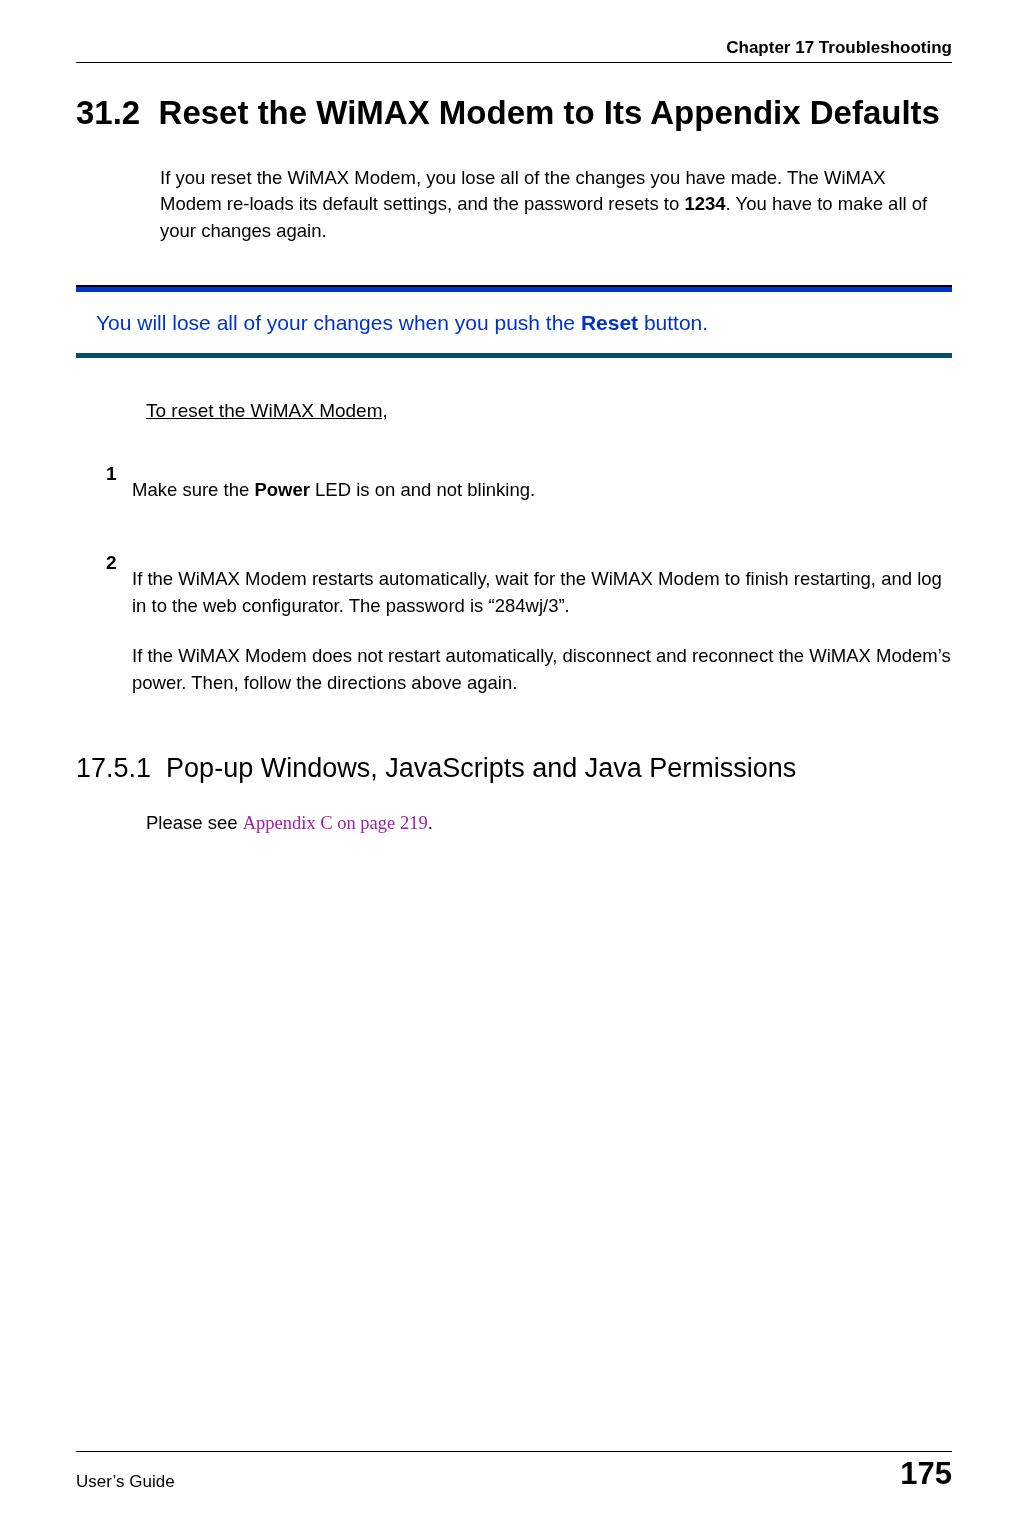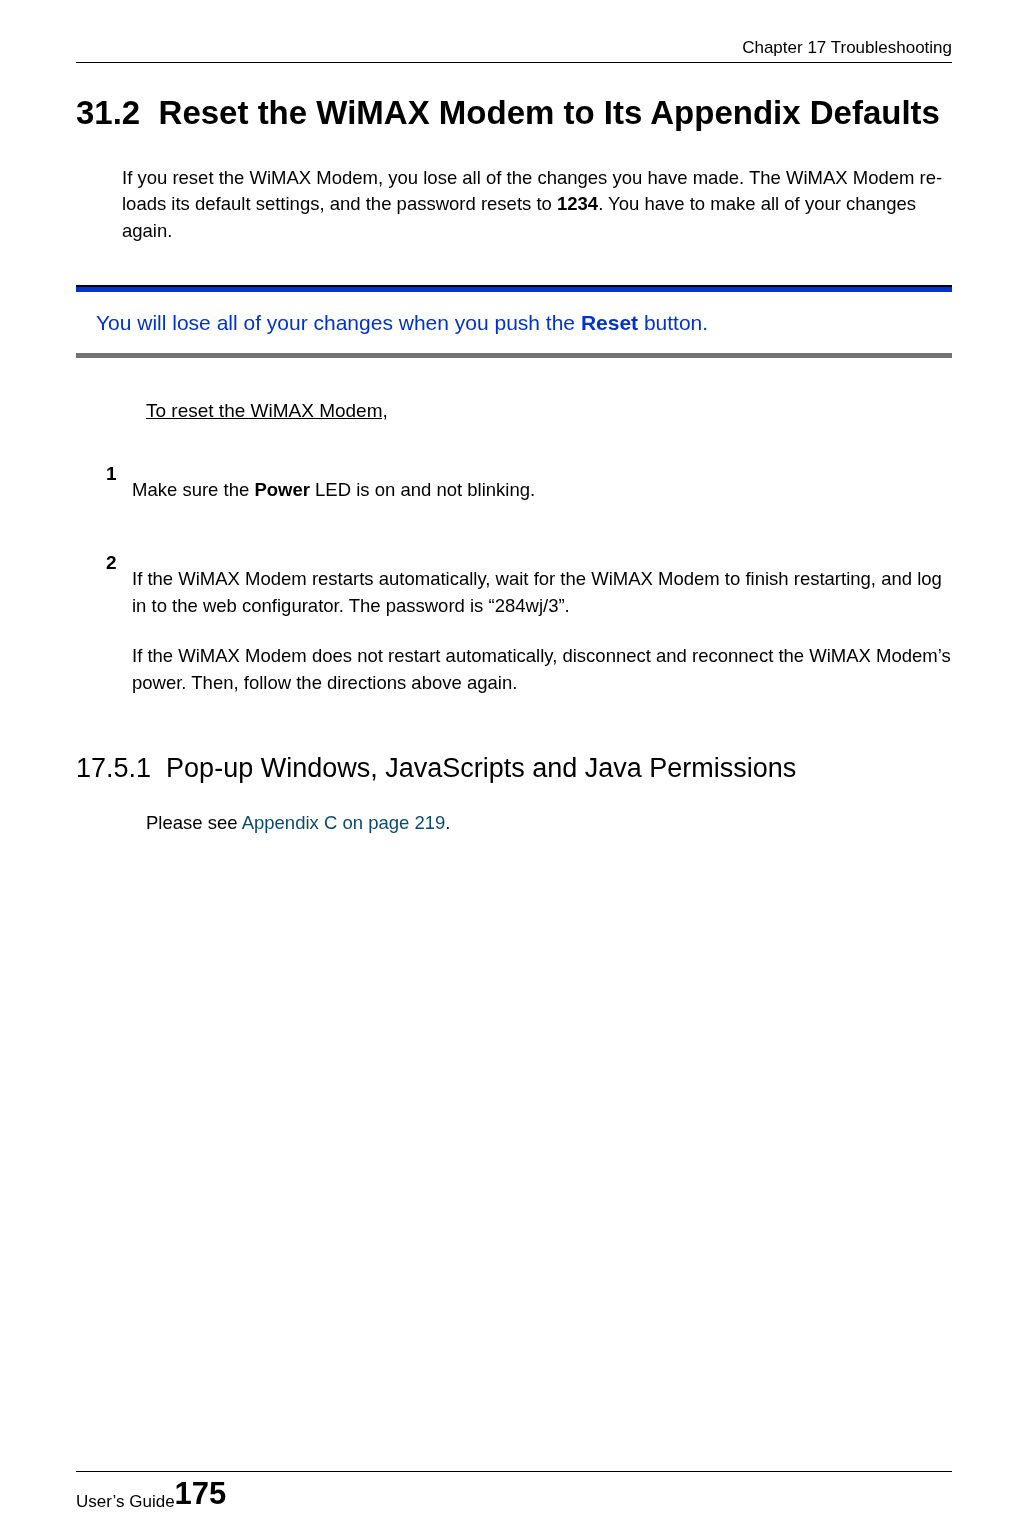--- a/index.html
+++ b/index.html
@@ -19,41 +19,42 @@
       height: 100%;
       display: flex;
       flex-direction: column;
     }
     .header {
       text-align: right;
       font-family: Arial, Helvetica, sans-serif;
       font-size: 17px;
       padding-bottom: 4px;
       border-bottom: 1.5px solid #000;
+      font-weight: bold;
     }
     .main {
       flex: 1;
     }
     .h-section {
       font-family: Arial, Helvetica, sans-serif;
       font-weight: bold;
       font-size: 33px;
       margin: 30px 0 32px 0;
       line-height: 1.2;
     }
     .paragraph {
       font-size: 18.5px;
       line-height: 1.45;
       margin: 0 0 24px 0;
     }
-    .indent-1 { margin-left: 46px; }
+    .indent-1 { margin-left: 84px; }
     .callout-box {
       margin: 40px 0 40px 0;
       border-top: 2px solid #000;
-      border-bottom: 5px solid #737373;
+      border-bottom: 5px solid #0c4a6e;
     }
     .callout-inner {
       border-top: 5px solid #0033cc;
       padding: 17px 0 16px 20px;
       font-family: Arial, Helvetica, sans-serif;
       font-size: 21px;
       color: #0033cc;
       line-height: 1.35;
     }
     .callout-inner .bolded { font-weight: bold; }
@@ -85,28 +86,28 @@
     .subheading {
       font-family: Arial, Helvetica, sans-serif;
       font-weight: normal;
       font-size: 27px;
       margin: 32px 0 28px 0;
     }
     .appendix-text {
       font-size: 18.5px;
       margin-left: 70px;
     }
-    .link { color: #0c4a6e; }
+    .link { color: #a21caf; font-family: Liberation Serif, serif; }
     .footer {
       display: flex;
-      justify-content: flex-start;
+      justify-content: space-between;
       align-items: flex-end;
       border-top: 1.5px solid #000;
       padding-top: 4px;
-      padding-bottom: 12px;
+      padding-bottom: 32px;
     }
     .footer-left {
       font-family: Arial, Helvetica, sans-serif;
       font-size: 17px;
     }
     .footer-right {
       font-family: Arial, Helvetica, sans-serif;
       font-size: 31px;
       font-weight: bold;
     }

